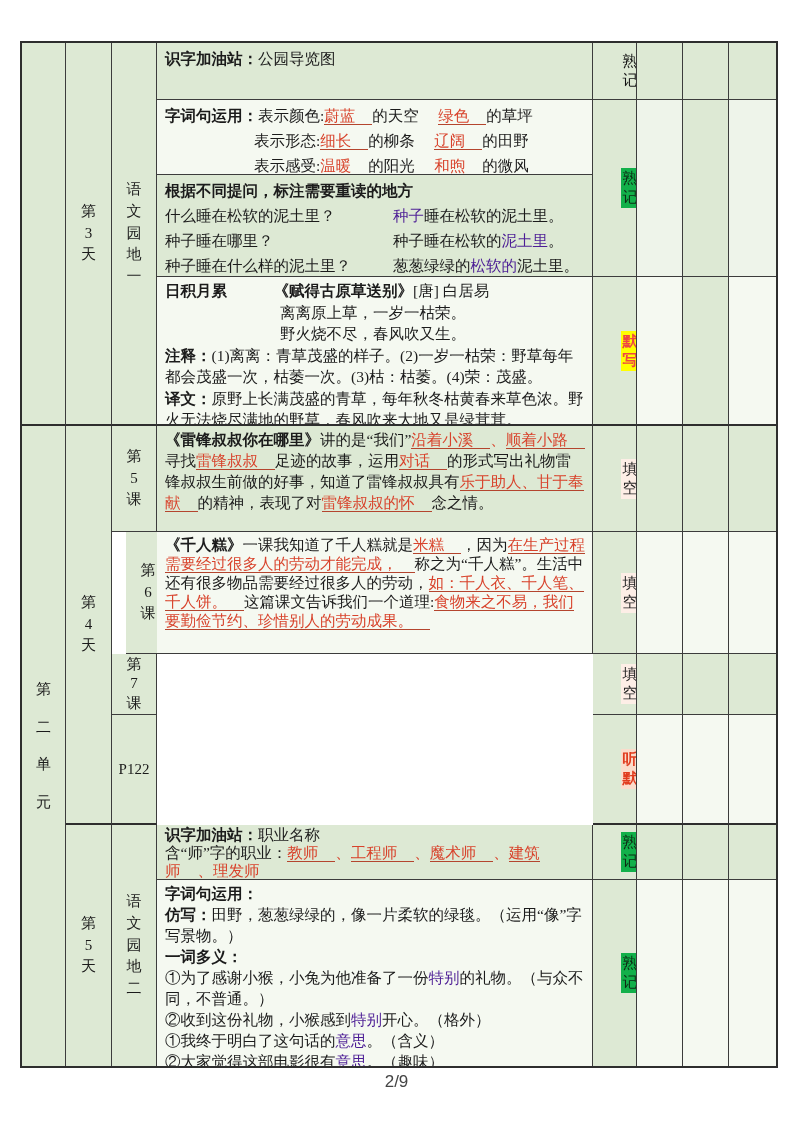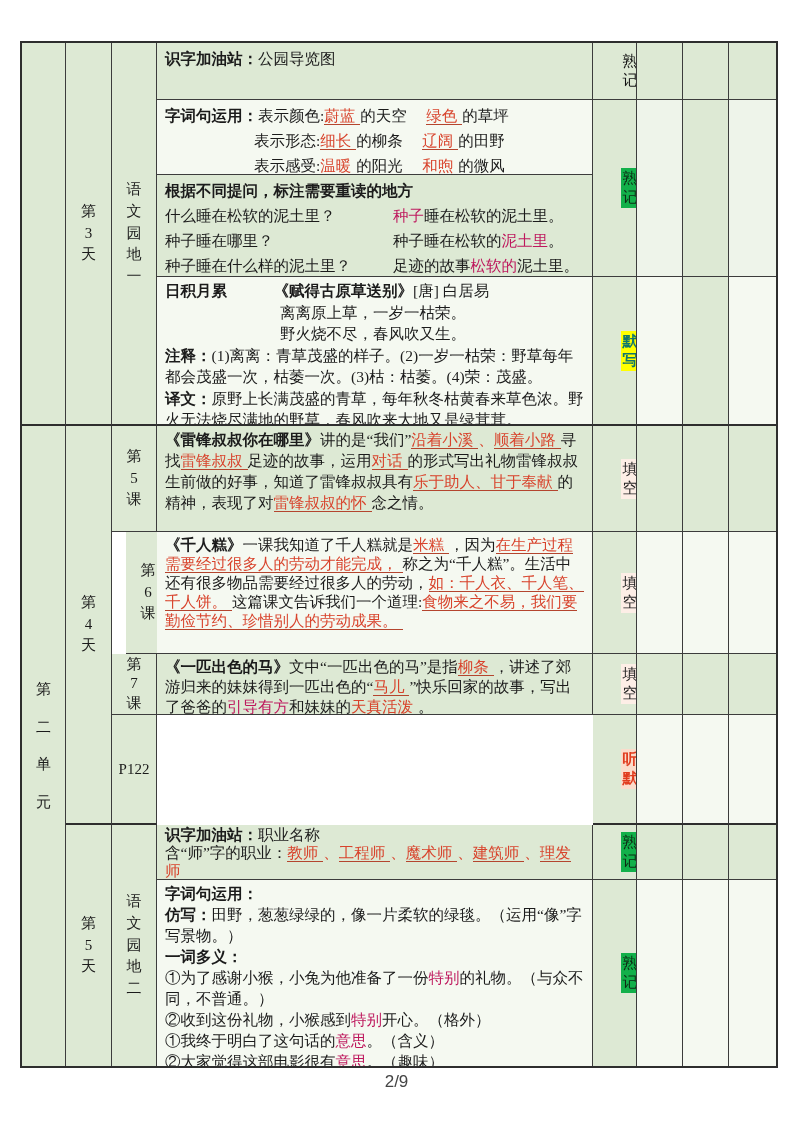--- a/index.html
+++ b/index.html
@@ -29,27 +29,27 @@
   .lh20 .ln{line-height:20px;}
   .lh24 .ln{line-height:24px;}
   .lh18 .ln{line-height:18px;}
   .ind89{padding-left:89px;}
   .ind115{padding-left:115px;}
   .qa{display:flex;line-height:25px;}
   .qa .q{width:228px;flex-shrink:0;}
   .qa .a{flex:1;}
   .s-b{font-weight:700;font-family:"Liberation Sans","DejaVu Sans",sans-serif;}
   .s-r{color:#d8432c;}
-  .s-o{color:#be185d;}
-  .s-ru{color:#d8432c;border-bottom:1.5px solid #b4452e;padding-right:5px;}
+  .s-o{color:#4c1d95;}
+  .s-ru{color:#d8432c;border-bottom:1.5px solid #b4452e;padding-right:17px;}
   .st{display:flex;align-items:center;justify-content:center;}
   .lbl{font-size:15px;padding:1px 2px;margin-left:31px;}
   .lbl-plain{color:#111;}
   .lbl-green{background:#12b04a;color:#0c2b14;}
-  .lbl-yellow{background:#ffff00;color:#0f766e;font-weight:700;font-family:"Liberation Sans",sans-serif;}
+  .lbl-yellow{background:#ffff00;color:#ef4444;font-weight:700;font-family:"Liberation Sans",sans-serif;}
   .lbl-pink{background:#fdeee6;color:#222;}
   .lbl-pinkred{background:#fbdccb;color:#e13c1e;font-weight:700;font-family:"Liberation Sans",sans-serif;}
   .footer{position:absolute;left:0;right:0;top:1072px;text-align:center;
           font-size:17px;color:#444;font-family:"Liberation Sans",sans-serif;}
 </style>
 </head>
 <body>
 
 <div class="page">
   <div class="sheet">
@@ -106,46 +106,41 @@
         <div class="qa">
           <span class="q"><span>什么睡在松软的泥土里？</span></span>
           <span class="a"><span class="s-o">种子</span><span>睡在松软的泥土里。</span></span>
         </div>
         <div class="qa">
           <span class="q"><span>种子睡在哪里？</span></span>
           <span class="a"><span>种子睡在松软的</span><span class="s-o">泥土里</span><span>。</span></span>
         </div>
         <div class="qa">
           <span class="q"><span>种子睡在什么样的泥土里？</span></span>
-          <span class="a"><span>足迹的故事</span><span class="s-o">松软的</span><span>泥土里。</span></span>
+          <span class="a"><span>葱葱绿绿的</span><span class="s-o">松软的</span><span>泥土里。</span></span>
         </div>
       </div>
     </div>
     <div class="cell wbg bb2" style="left:135px;top:234px;width:436px;height:149px">
       <div class="ct lh22">
         <div class="ln"><span class="s-b">日积月累</span><span>　　　</span><span class="s-b">《赋得古原草送别》</span><span>[唐]  白居易</span></div>
         <div class="ln ind115"><span>离离原上草，一岁一枯荣。</span></div>
         <div class="ln ind115"><span>野火烧不尽，春风吹又生。</span></div>
         <div class="ln"><span class="s-b">注释：</span><span>(1)离离：青草茂盛的样子。(2)一岁一枯荣：野草每年都会茂盛一次，枯萎一次。(3)枯：枯萎。(4)荣：茂盛。</span></div>
         <div class="ln"><span class="s-b">译文：</span><span>原野上长满茂盛的青草，每年秋冬枯黄春来草色浓。野火无法烧尽满地的野草，春风吹来大地又是绿茸茸。</span></div>
       </div>
     </div>
     <div class="cell gbg" style="left:135px;top:383px;width:436px;height:106px">
       <div class="ct lh21">
         <div class="ln"><span class="s-b">《雷锋叔叔你在哪里》</span><span>讲的是“我们”</span><span class="s-ru">沿着小溪</span><span class="s-r">、</span><span class="s-ru">顺着小路</span><span>寻找</span><span class="s-ru">雷锋叔叔</span><span>足迹的故事，运用</span><span class="s-ru">对话</span><span>的形式写出礼物雷锋叔叔生前做的好事，知道了雷锋叔叔具有</span><span class="s-ru">乐于助人、甘于奉献</span><span>的精神，表现了对</span><span class="s-ru">雷锋叔叔的怀</span><span>念之情。</span></div>
       </div>
     </div>
     <div class="cell wbg" style="left:135px;top:489px;width:436px;height:122px">
       <div class="ct lh205">
         <div class="ln"><span class="s-b">《千人糕》</span><span>一课我知道了千人糕就是</span><span class="s-ru">米糕</span><span>，因为</span><span class="s-ru">在生产过程需要经过很多人的劳动才能完成，</span><span>称之为“千人糕”。生活中还有很多物品需要经过很多人的劳动，</span><span class="s-ru">如：千人衣、千人笔、千人饼。</span><span>这篇课文告诉我们一个道理:</span><span class="s-ru">食物来之不易，我们要勤俭节约、珍惜别人的劳动成果。</span></div>
-      </div>
-    </div>
-    <div class="cell gbg" style="left:135px;top:611px;width:436px;height:61px">
-      <div class="ct lh20">
-        <div class="ln"><span class="s-b">《一匹出色的马》</span><span>文中“一匹出色的马”是指</span><span class="s-ru">柳条</span><span>，讲述了郊游归来的妹妹得到一匹出色的“</span><span class="s-ru">马儿</span><span>”快乐回家的故事，写出了爸爸的</span><span class="s-o">引导有方</span><span>和妹妹的</span><span class="s-ru">天真活泼</span><span>。</span></div>
       </div>
     </div>
     <div class="cell gbg" style="left:135px;top:782px;width:436px;height:55px">
       <div class="ct lh18" style="padding-top:1px">
         <div class="ln"><span class="s-b">识字加油站：</span><span>职业名称</span></div>
         <div class="ln"><span>含“师”字的职业：</span><span class="s-ru">教师</span><span class="s-r">、</span><span class="s-ru">工程师</span><span class="s-r">、</span><span class="s-ru">魔术师</span><span class="s-r">、</span><span class="s-ru">建筑师</span><span class="s-r">、</span><span class="s-ru">理发师</span></div>
 
       </div>
     </div>
     <div class="cell wbg nbb" style="left:135px;top:837px;width:436px;height:186px">

